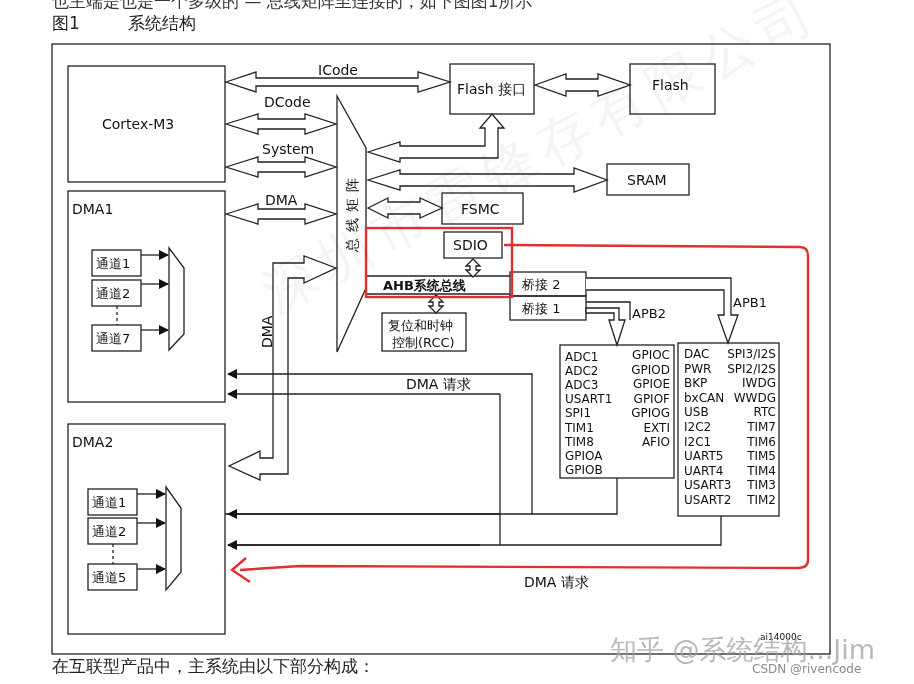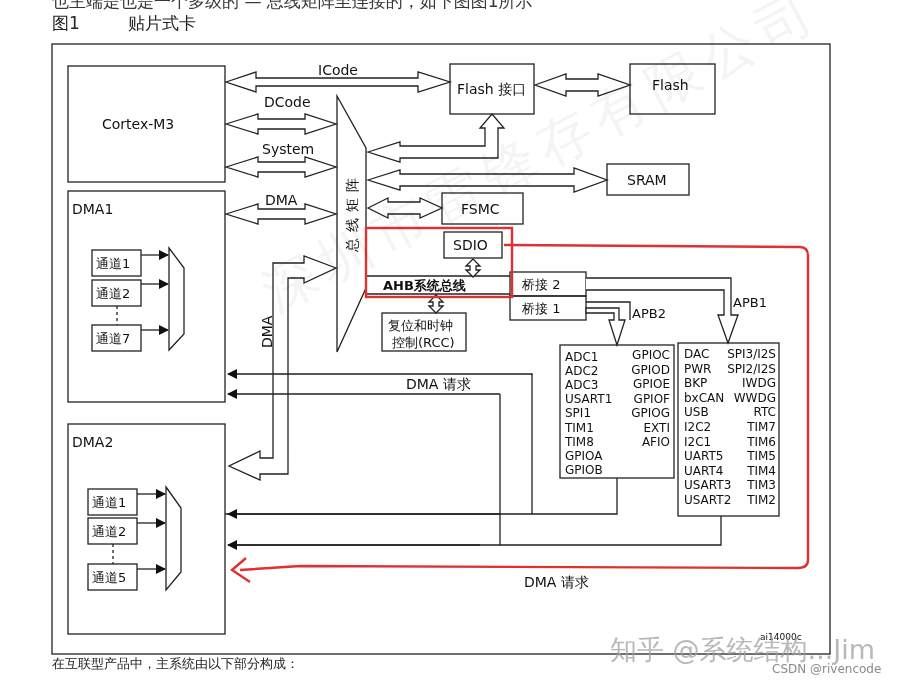--- a/index.html
+++ b/index.html
@@ -1,35 +1,35 @@
 <!DOCTYPE html>
 <html><head>
 <meta charset="utf-8">
 <style>
   html, body { margin: 0; padding: 0; background: #ffffff; }
   body { width: 914px; height: 684px; position: relative; overflow: hidden;
          font-family: "DejaVu Sans", "Liberation Sans", sans-serif; color: #111; }
   .caption { position: absolute; left: 52px; top: 12px; font-size: 17px; color: #222; }
   .caption .fig { display: inline-block; width: 76px; }
-  .footer { position: absolute; left: 52px; top: 655px; font-size: 13px; font-family: "DejaVu Serif", "Liberation Serif", serif; color: #222; }
+  .footer { position: absolute; left: 52px; top: 655px; font-size: 17px; font-family: "DejaVu Serif", "Liberation Serif", serif; color: #222; }
   .topline { position: absolute; left: 52px; top: -10px; font-size: 17px; color: #222; opacity: 0.9; }
   svg { position: absolute; left: 0; top: 0; }
   svg text { font-family: "DejaVu Sans", "Liberation Sans", sans-serif; fill: #111; }
   .wm { position: absolute; left: 250px; top: 265px; transform: rotate(-28deg); transform-origin: left top;
         font-size: 54px; color: rgba(0,0,0,0.045); letter-spacing: 8px; white-space: nowrap; pointer-events: none; }
   .zhihu { position: absolute; left: 610px; top: 632px; font-size: 27px; color: rgba(160,160,160,0.75); white-space: nowrap; }
-  .csdn { position: absolute; left: 772px; top: 662px; font-size: 12px; color: #8a8a8a; white-space: nowrap; }
+  .csdn { position: absolute; left: 752px; top: 662px; font-size: 12px; color: #8a8a8a; white-space: nowrap; }
 </style>
 </head>
 <body>
 
 <div class="topline">也主端是也是一个多级的 — 总线矩阵至连接的，如下图图1所示</div>
 
 <div class="caption">
-  <span class="fig">图1</span><span>贴片式卡</span>
+  <span class="fig">图1</span><span>系统结构</span>
 </div>
 
 <svg width="914" height="684" viewBox="0 0 914 684">
   <defs>
     <marker id="ah" markerWidth="10" markerHeight="10" refX="9" refY="5" orient="auto" markerUnits="userSpaceOnUse">
       <path d="M0,0 L10,5 L0,10 z" fill="#111"></path>
     </marker>
   </defs>
   <g stroke="#222" stroke-width="1.3" fill="none">
 

